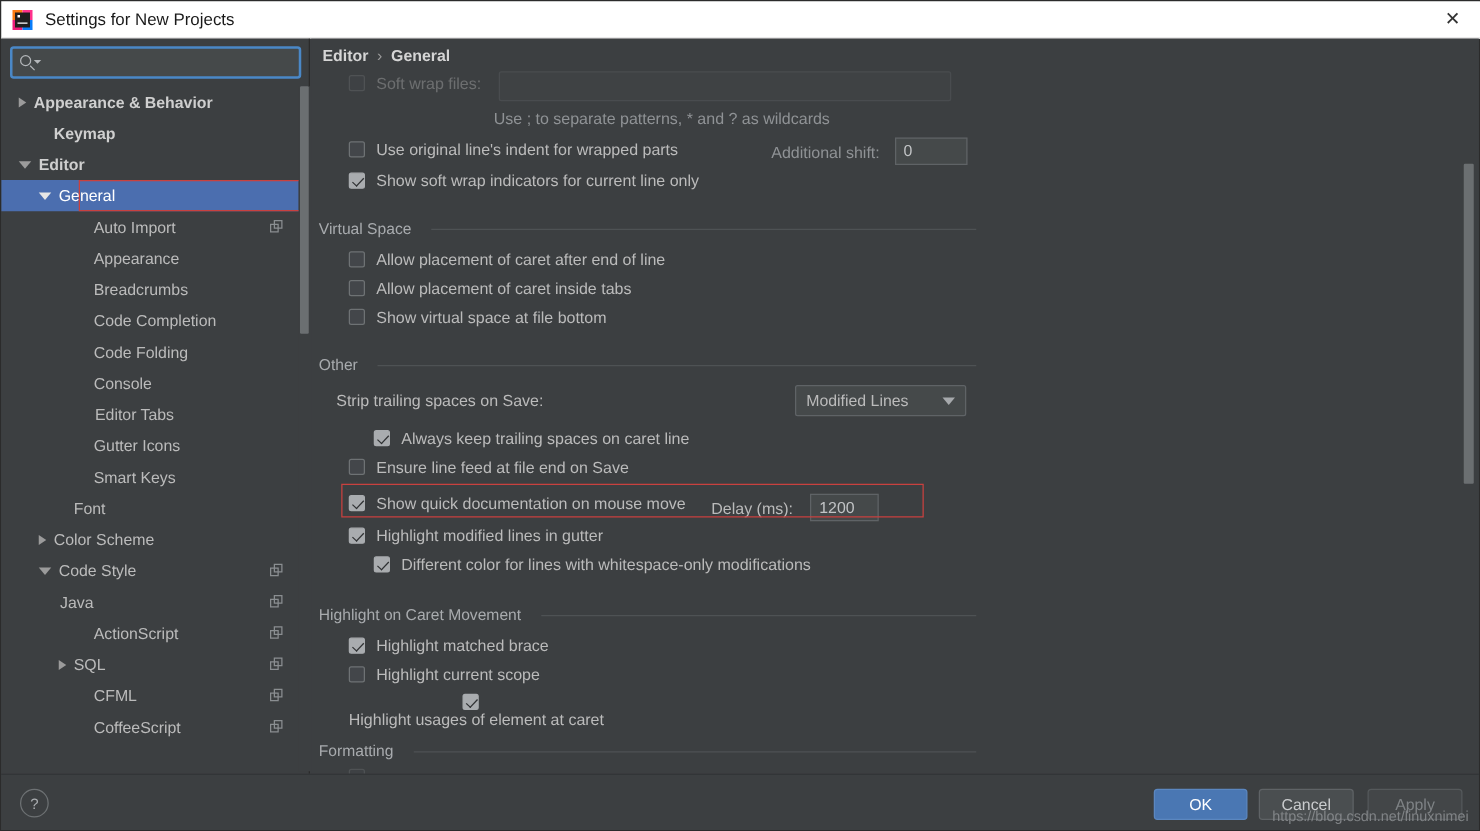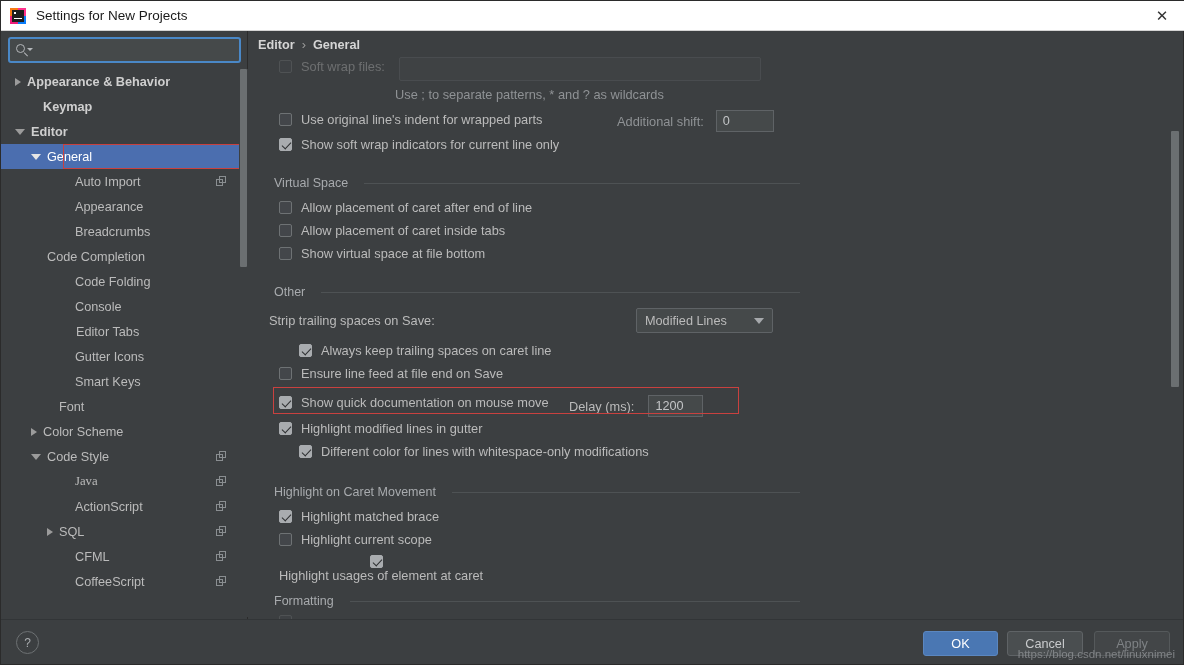--- a/index.html
+++ b/index.html
@@ -174,21 +174,21 @@
     position: absolute; left: 0; top: 28px;
     width: 914px; height: 560px;
   }
   .row { position: absolute; display: flex; align-items: center; }
   .lbl { font-size: 12.8px; color: #bbbbbb; white-space: nowrap; }
   .lbl.dim { color: #8f9295; }
 
   
   .group {
     position: absolute; left: 6px; width: 526px;
-    display: flex; align-items: center; gap: 16px; margin-left: 19px;
+    display: flex; align-items: center; gap: 16px;
   }
   .group .gtxt { font-size: 12.5px; color: #a8abae; white-space: nowrap; }
   .group .rule { flex: 1; height: 1px; background: #4e5254; }
 
   
   .cb {
     width: 13px; height: 13px; flex: none; margin-right: 9px;
     border: 1px solid #6e7274; border-radius: 2px; background: #43464a;
     position: relative;
   }
@@ -338,21 +338,21 @@
             </span>
           </div>
           <div class="tree-row" style="padding-left: 62px;">
             <span class="arrow blank"></span>
             <span>Appearance</span>
           </div>
           <div class="tree-row" style="padding-left: 62px;">
             <span class="arrow blank"></span>
             <span>Breadcrumbs</span>
           </div>
-          <div class="tree-row" style="padding-left: 34px;">
+          <div class="tree-row" style="padding-left: 62px;">
             <span class="arrow blank"></span>
             <span>Code Completion</span>
           </div>
           <div class="tree-row" style="padding-left: 62px;">
             <span class="arrow blank"></span>
             <span>Code Folding</span>
           </div>
           <div class="tree-row" style="padding-left: 62px;">
             <span class="arrow blank"></span>
             <span>Console</span>
@@ -378,21 +378,21 @@
             <span>Color Scheme</span>
           </div>
           <div class="tree-row" style="padding-left: 30px;">
             <span class="arrow down"></span>
             <span>Code Style</span>
             <span class="copy-icon">
               <span class="b b1"></span>
               <span class="b b2"></span>
             </span>
           </div>
-          <div class="tree-row" style="padding-left: 62px; font-family: Liberation Serif, serif;">
+          <div class="tree-row" style="padding-left: 35px;">
             <span class="arrow blank"></span>
             <span>Java</span>
             <span class="copy-icon">
               <span class="b b1"></span>
               <span class="b b2"></span>
             </span>
           </div>
           <div class="tree-row" style="padding-left: 62px;">
             <span class="arrow blank"></span>
             <span>ActionScript</span>

